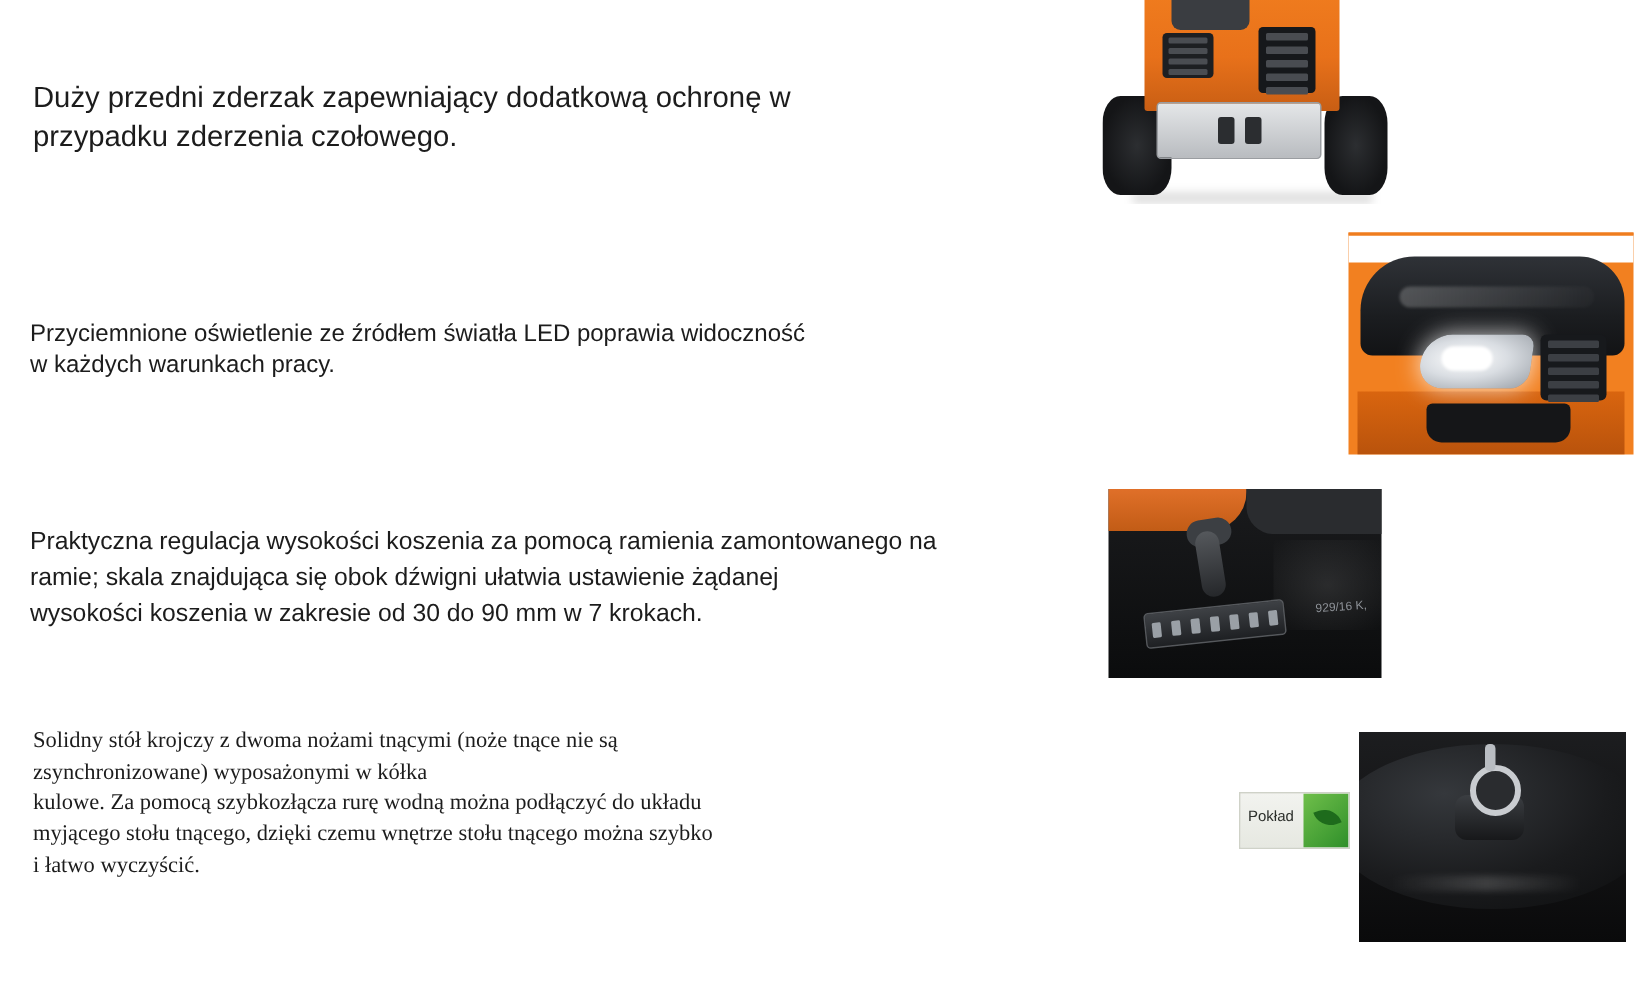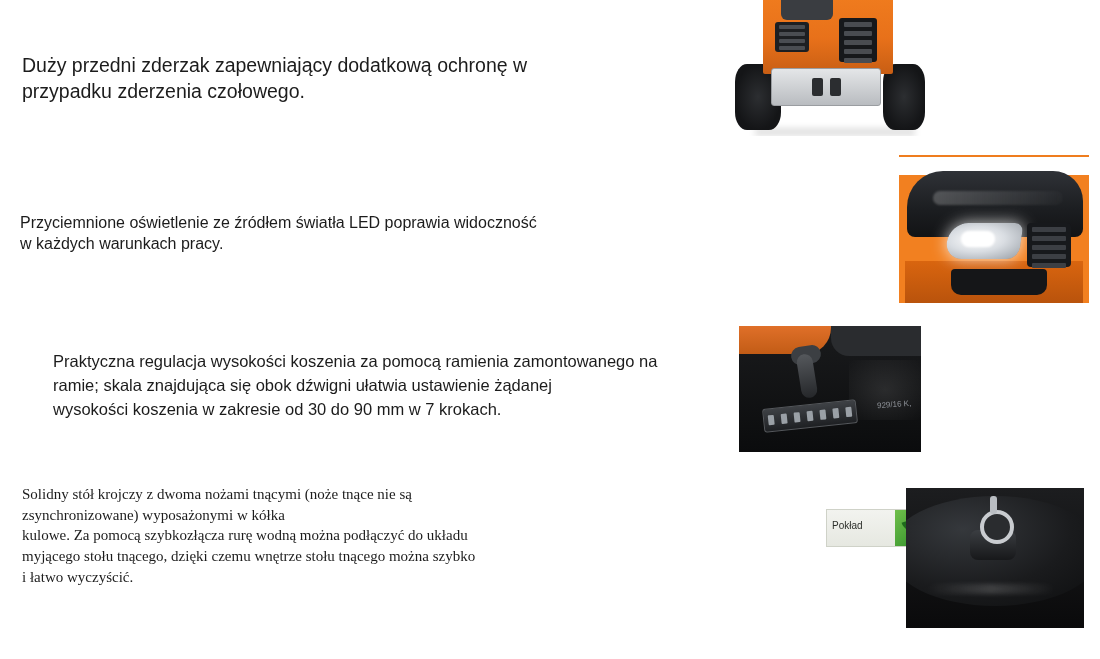--- a/index.html
+++ b/index.html
@@ -24,21 +24,21 @@
   
   .feature-text {
     position: absolute;
     font-family: "Liberation Sans", sans-serif;
     color: #1c1c1c;
     line-height: 1.32;
     white-space: pre-line;
   }
   #text-bumper    { left: 22px;  top: 53px;  width: 600px; font-size: 19.5px; }
   #text-lighting  { left: 20px;  top: 212px; width: 660px; font-size: 16px; }
-  #text-height    { left: 20px;  top: 350px; width: 680px; font-size: 16.5px; line-height: 1.45; margin-left: 33px; }
+  #text-height    { left: 20px;  top: 350px; width: 680px; font-size: 16.5px; line-height: 1.45; }
   #text-deck      { left: 22px;  top: 484px; width: 660px; font-size: 15px; line-height: 1.38; font-family: Liberation Serif, serif; }
 
   
   .photo {
     position: absolute;
     overflow: hidden;
   }
 
   
   #photo-bumper {
@@ -204,25 +204,24 @@
   }
   #photo-deck .hl {
     position:absolute; left: 20px; top: 96px; width: 130px; height: 10px;
     background: linear-gradient(90deg, rgba(255,255,255,0.0), rgba(255,255,255,0.16), rgba(255,255,255,0.0));
     filter: blur(2px);
   }
 
   
   #badge-deck {
     position: absolute;
-    left: 826px; top: 509px; width: 72px; height: 36px;
+    left: 826px; top: 528px; width: 72px; height: 36px;
     background: linear-gradient(180deg,#f2f3ef 0%, #e6e8e1 100%);
     border: 1px solid #cfd2c8;
     overflow: hidden;
-    padding-left: 26px;
   }
   #badge-deck .grn {
     position:absolute; right: 0; top: 0; width: 30px; height: 36px;
     background: linear-gradient(135deg,#6fbf4a,#2f8f2a);
   }
   #badge-deck .leaf {
     position:absolute; right: 6px; top: 10px; width: 16px; height: 12px;
     background: #1e6b1c; border-radius: 0 12px 0 12px; transform: rotate(-18deg);
   }
   #badge-deck .label {

